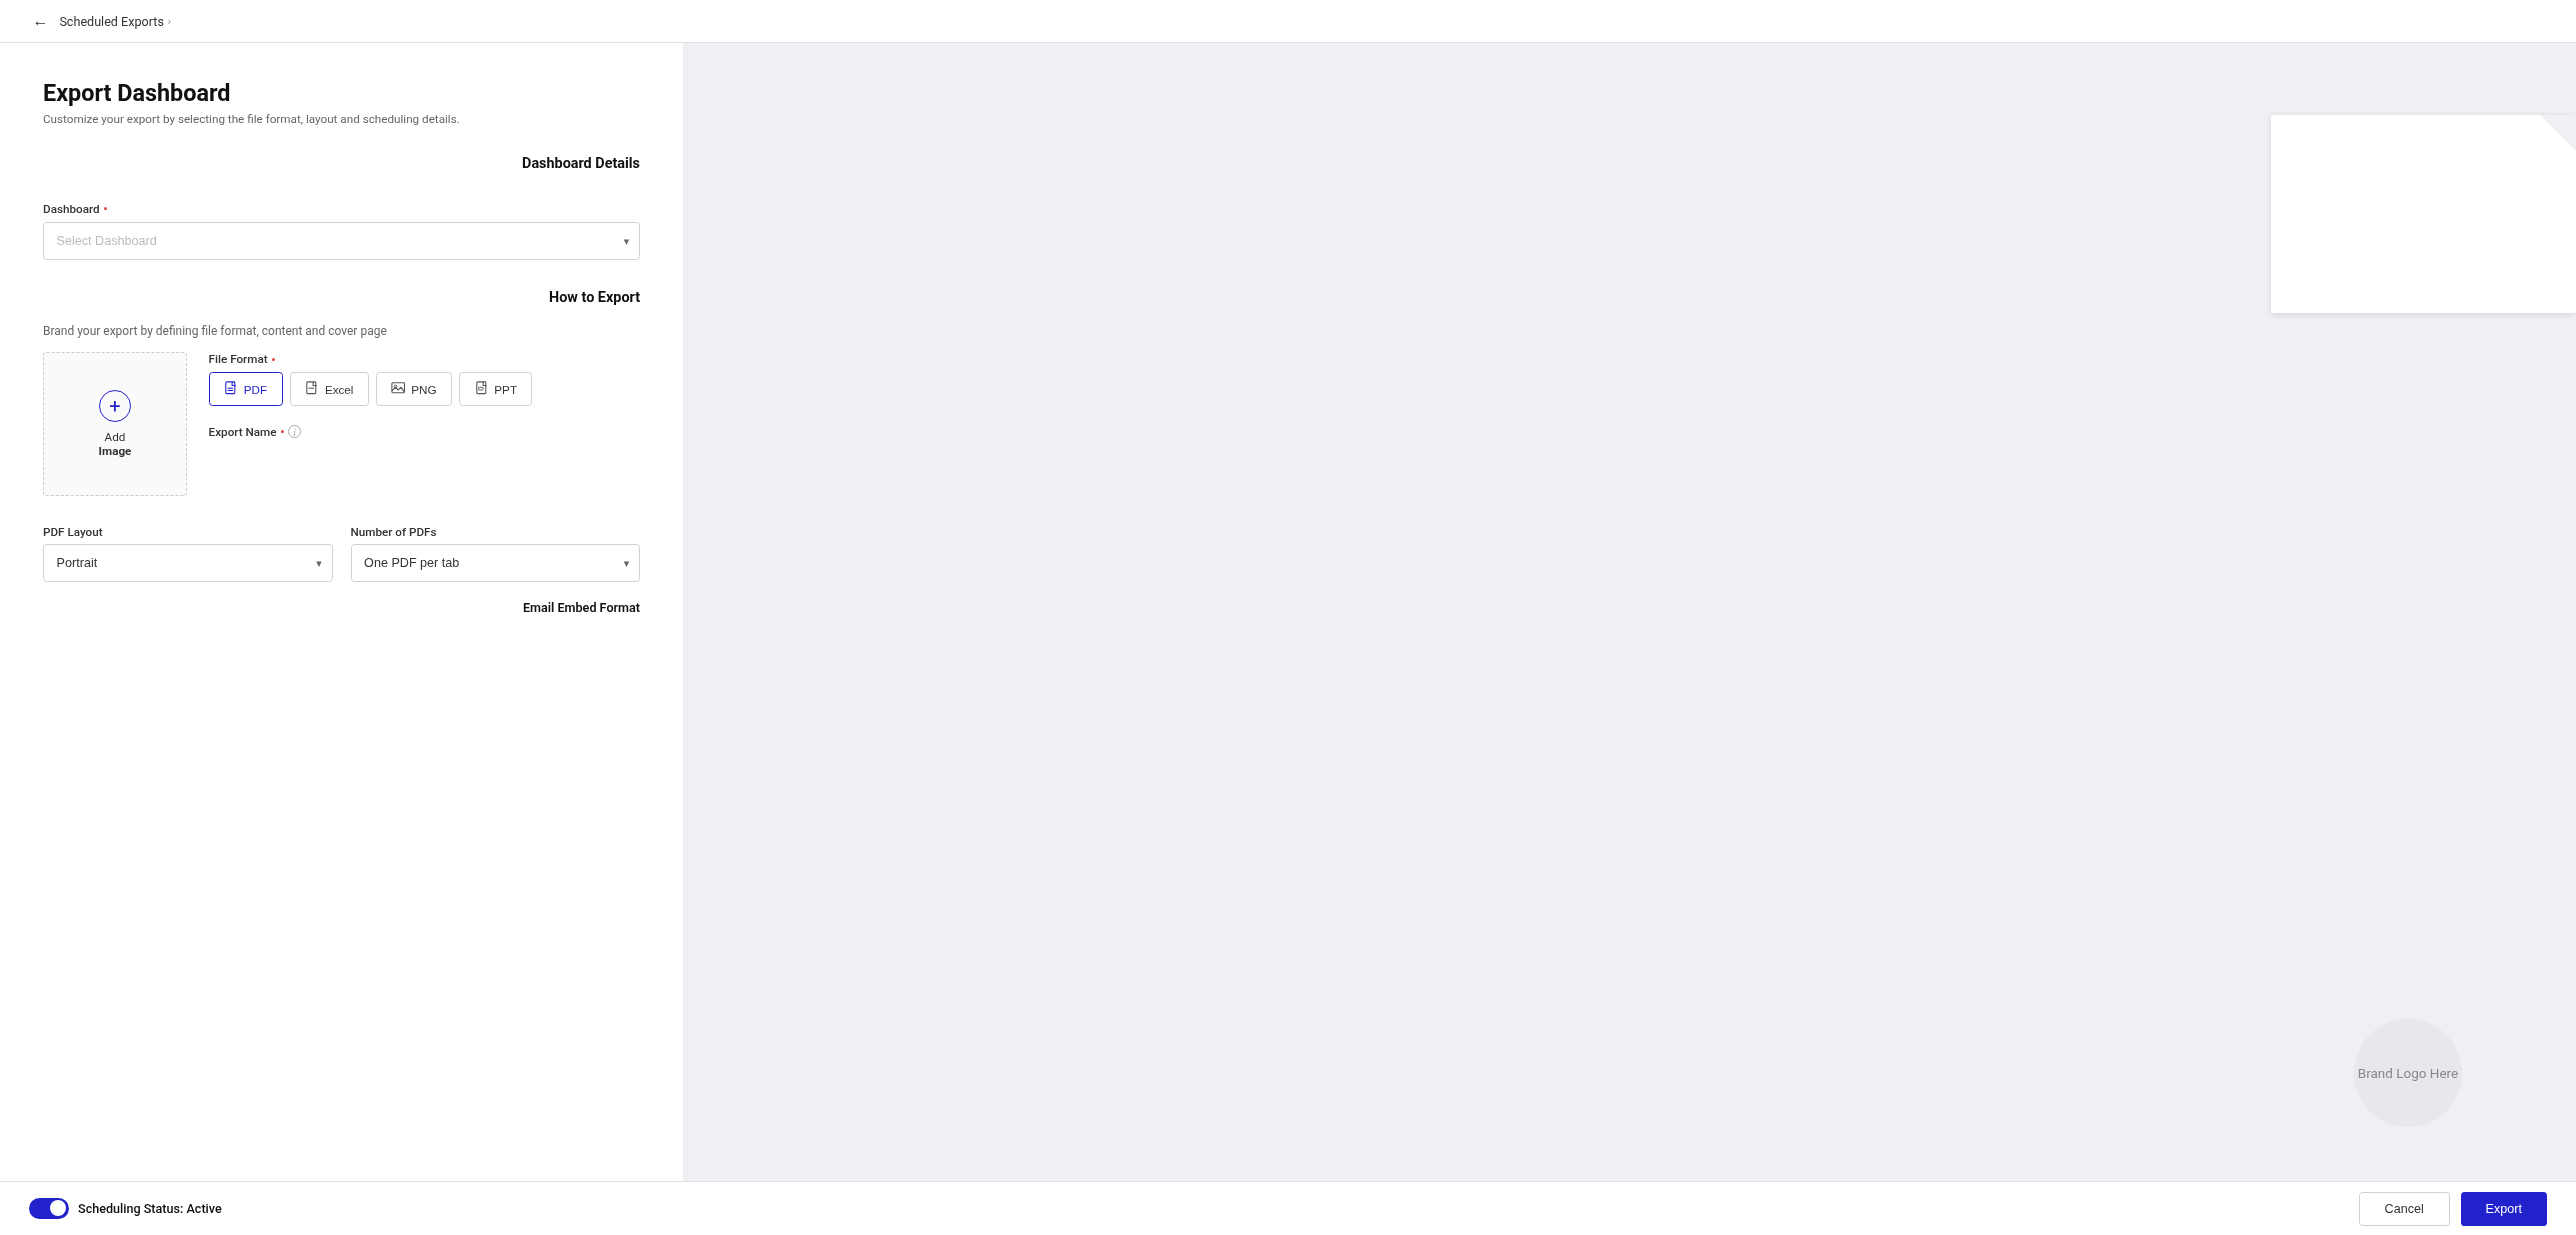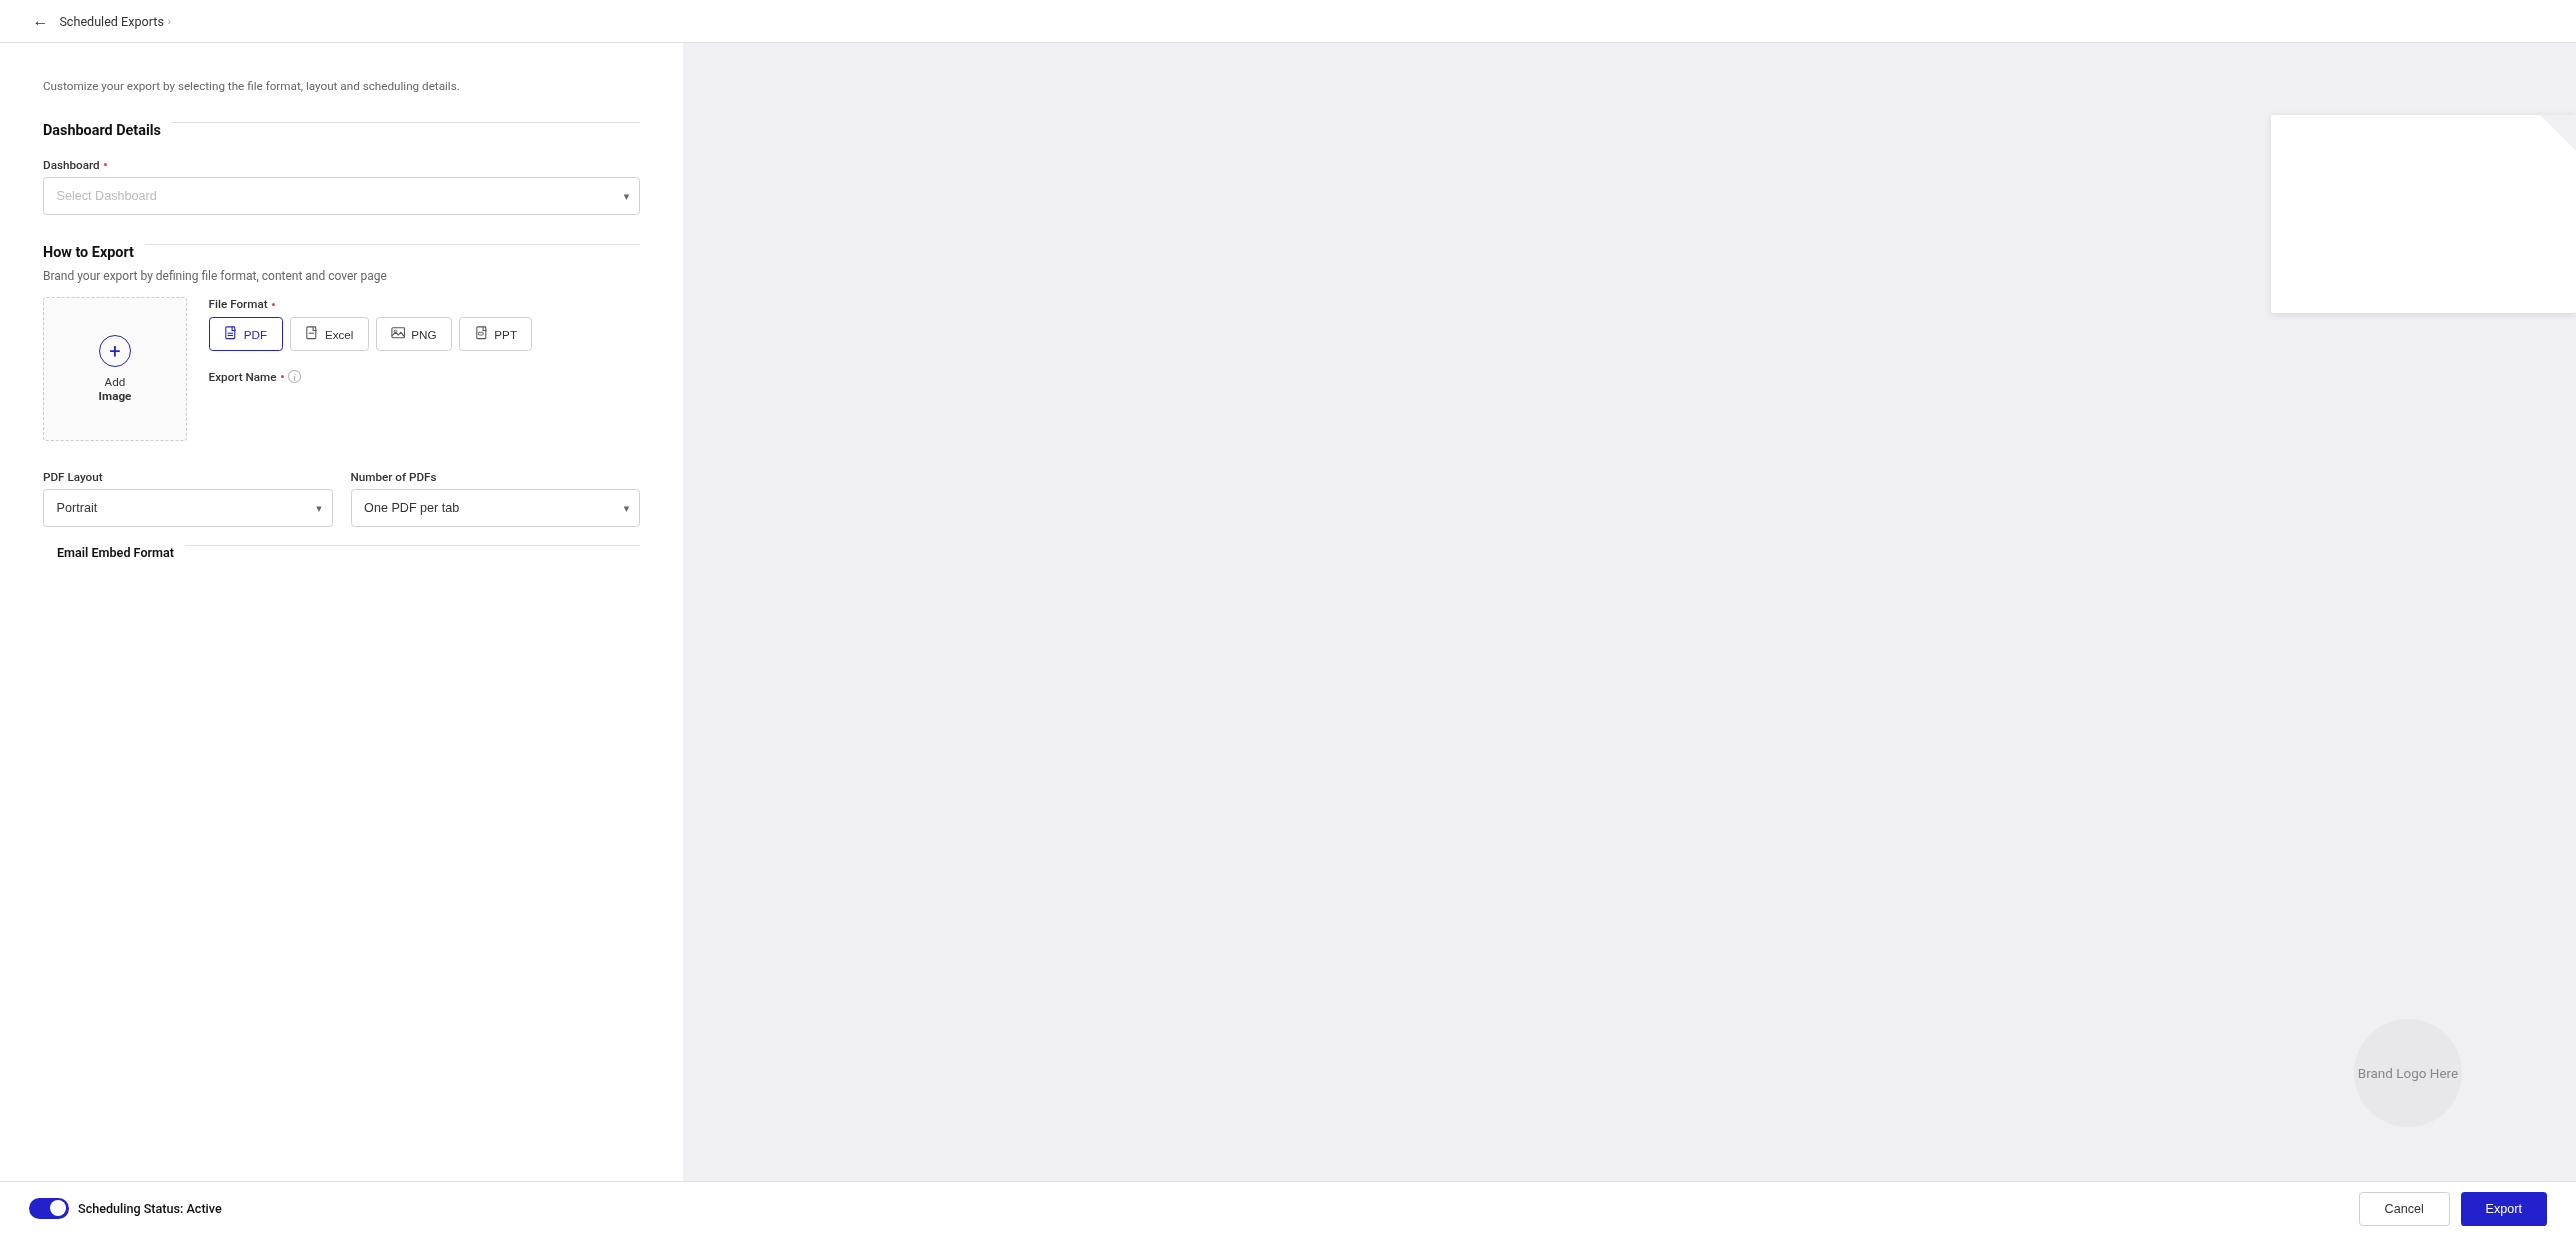--- a/index.html
+++ b/index.html
@@ -124,23 +124,24 @@
       color: #666;
       margin-bottom: 29px;
     }
 
     
     .section {
       margin-bottom: 29px;
     }
     .section-header {
       display: flex;
-      align-items: flex-start;
+      align-items: flex-end;
       gap: 10.8px;
       margin-bottom: 18px;
+      flex-direction: column;
     }
     .section-title {
       font-size: 14.4px;
       font-weight: 700;
       color: #111;
       white-space: nowrap;
     }
     .section-line {
       flex: 1;
       height: 0.9px;
@@ -415,20 +416,21 @@
   <div class="nav-breadcrumb">
     <span style="cursor:pointer;">Scheduled Exports</span>
     <span class="chevron">›</span>
   </div>
 </nav>
 
 <div class="main-layout">
 
   <div class="form-panel">
 
+    <h1 class="page-title">Export Dashboard</h1>
     <p class="page-subtitle">Customize your export by selecting the file format, layout and scheduling details.</p>
 
     <div class="section">
       <div class="section-header">
         <span class="section-title">Dashboard Details</span>
         <div class="section-line"></div>
       </div>
 
       <div class="field">
         <label class="field-label">

